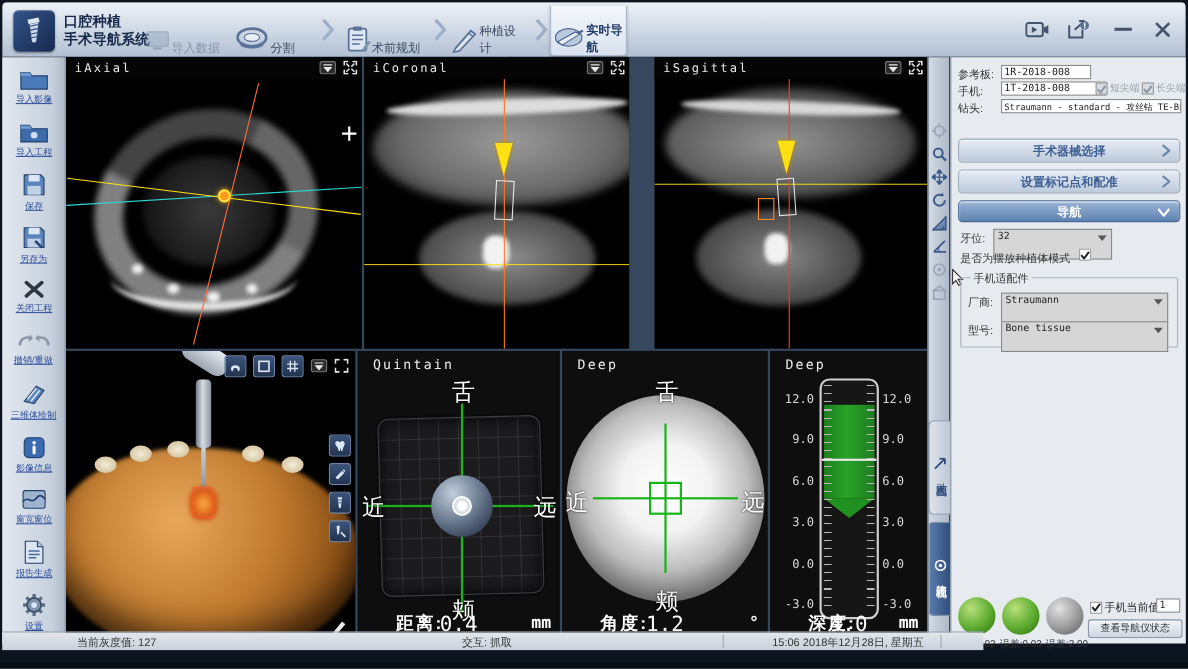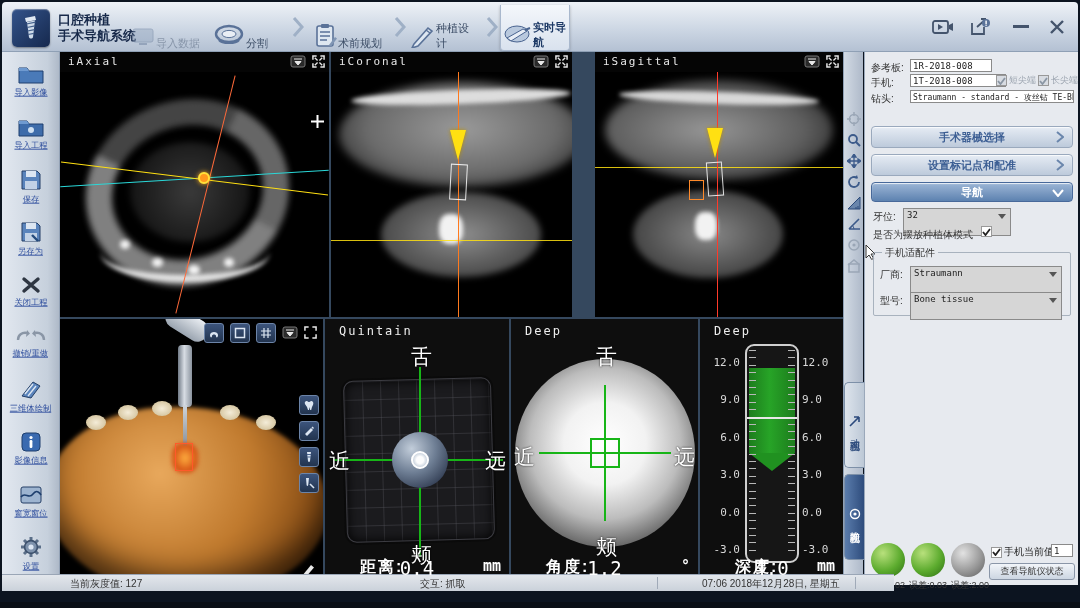--- a/index.html
+++ b/index.html
@@ -327,20 +327,28 @@
       <span class="sb-label">影像信息</span>
     </div>
     <div class="sb-item">
       <svg width="24" height="20" viewBox="0 0 24 20">
           <rect x="2" y="2" width="20" height="16" rx="2" fill="#9db4d0" stroke="#243f66"></rect>
           <path d="M2 12c4-6 8 3 12-3s8 1 8 1" stroke="#1e3f6e" stroke-width="1.6" fill="none"></path>
         </svg>
       <span class="sb-label">窗宽窗位</span>
     </div>
     <div class="sb-item">
+      <svg width="20" height="22" viewBox="0 0 20 22">
+          <path d="M2 1h11l5 5v15H2z" fill="#dce6f2" stroke="#243f66"></path>
+          <path d="M13 1v5h5" fill="#aec4dc" stroke="#243f66"></path>
+          <path d="M5 10h10M5 13h10M5 16h7" stroke="#4a6a9a" stroke-width="1.4"></path>
+        </svg>
+      <span class="sb-label">报告生成</span>
+    </div>
+    <div class="sb-item">
       <svg width="22" height="22" viewBox="0 0 22 22">
           <g stroke="#5a6e88" stroke-width="3">
             <path d="M11 1v20M1 11h20M4 4l14 14M18 4L4 18"></path>
           </g>
           <circle cx="11" cy="11" r="6.4" fill="#7e92ac" stroke="#3c506c" stroke-width="1.6"></circle>
           <circle cx="11" cy="11" r="2.6" fill="#dce6f2"></circle>
         </svg>
       <span class="sb-label">设置</span>
     </div>
   </div>
@@ -704,18 +712,18 @@
     <div class="rp-input" style="left:186px;top:492px;width:22px;">1</div>
     <div class="small-btn" style="left:124px;top:511px;width:86px;height:17px;">
       <span>查看导航仪状态</span>
     </div>
   </div>
 
   <div class="statusbar">
     <span class="sb-text" style="left:68px;">当前灰度值: 127</span>
     <span class="sb-text" style="left:418px;">交互: 抓取</span>
     <span class="sb-div" style="left:655px;"></span>
-    <span class="sb-text" style="left:700px;">07:06 2018年12月28日, 星期五</span>
+    <span class="sb-text" style="left:700px;">15:06 2018年12月28日, 星期五</span>
     <span class="sb-div" style="left:853px;"></span>
   </div>
   <div class="bottom-strip"></div>
 
 </div>
 
 </body></html>

